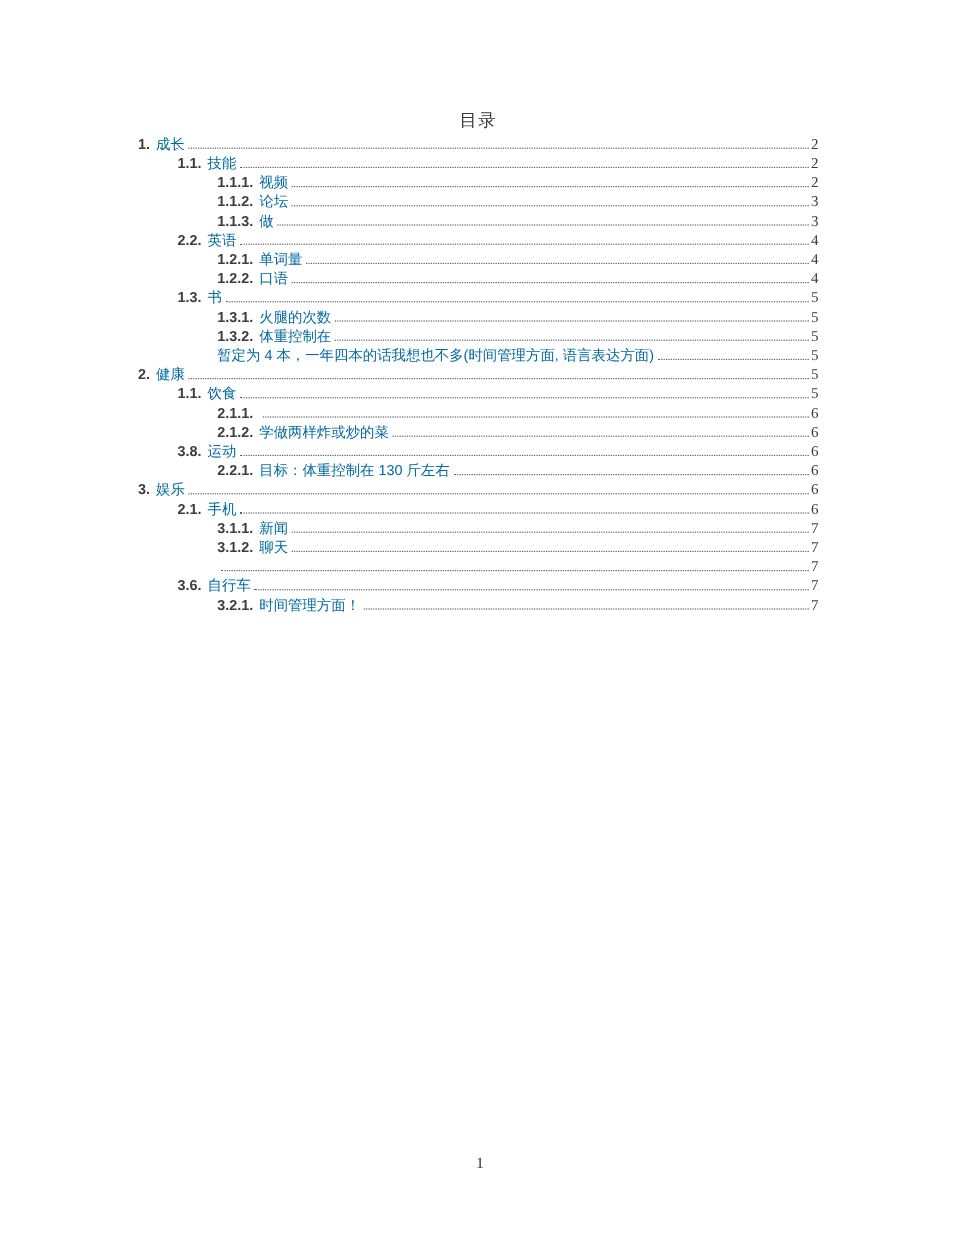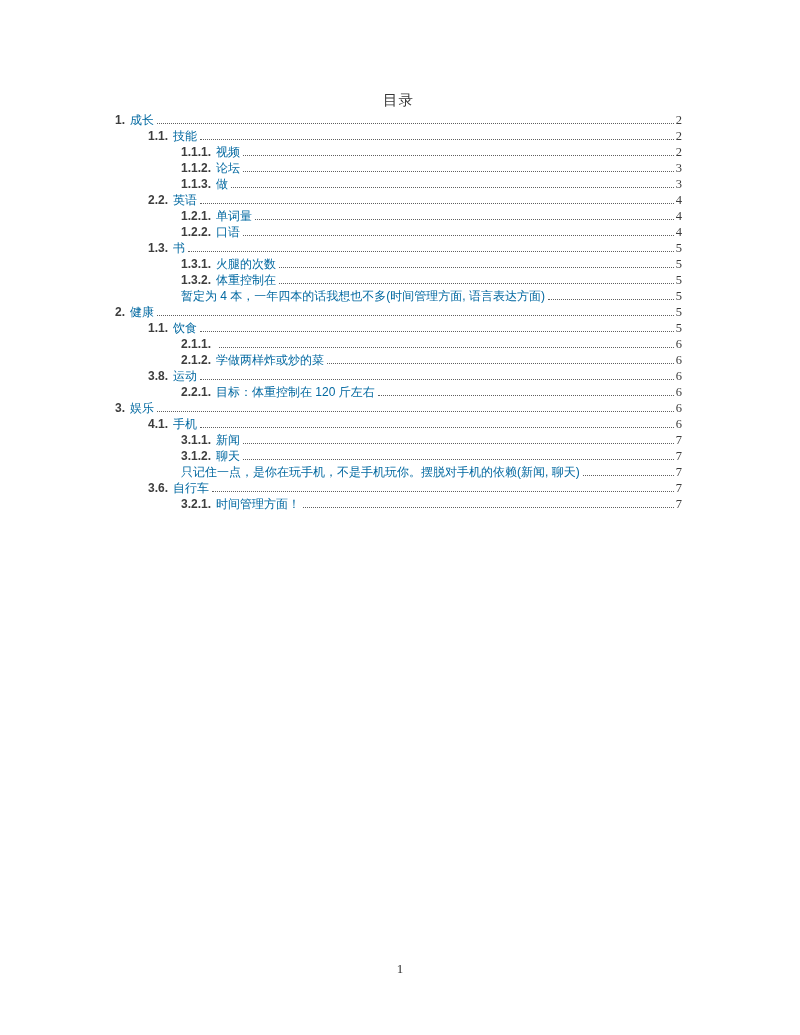--- a/index.html
+++ b/index.html
@@ -177,50 +177,49 @@
         <span class="pagenum">6</span>
       </div>
       <div class="toc-row level2">
         <span class="prefix">3.8.</span>
         <span class="label">运动</span>
         <span class="dots"></span>
         <span class="pagenum">6</span>
       </div>
       <div class="toc-row level3">
         <span class="prefix">2.2.1.</span>
-        <span class="label">目标：体重控制在 120 斤左右</span>
+        <span class="label">目标：体重控制在 130 斤左右</span>
         <span class="dots"></span>
         <span class="pagenum">6</span>
       </div>
       <div class="toc-row level1">
         <span class="prefix">3.</span>
         <span class="label">娱乐</span>
         <span class="dots"></span>
         <span class="pagenum">6</span>
       </div>
       <div class="toc-row level2">
-        <span class="prefix">4.1.</span>
+        <span class="prefix">2.1.</span>
         <span class="label">手机</span>
         <span class="dots"></span>
         <span class="pagenum">6</span>
       </div>
       <div class="toc-row level3">
         <span class="prefix">3.1.1.</span>
         <span class="label">新闻</span>
         <span class="dots"></span>
         <span class="pagenum">7</span>
       </div>
       <div class="toc-row level3">
         <span class="prefix">3.1.2.</span>
         <span class="label">聊天</span>
         <span class="dots"></span>
         <span class="pagenum">7</span>
       </div>
       <div class="toc-row level3">
-        <span class="label">只记住一点，是你在玩手机，不是手机玩你。摆脱对手机的依赖(新闻, 聊天)</span>
         <span class="dots"></span>
         <span class="pagenum">7</span>
       </div>
       <div class="toc-row level2">
         <span class="prefix">3.6.</span>
         <span class="label">自行车</span>
         <span class="dots"></span>
         <span class="pagenum">7</span>
       </div>
       <div class="toc-row level3">

